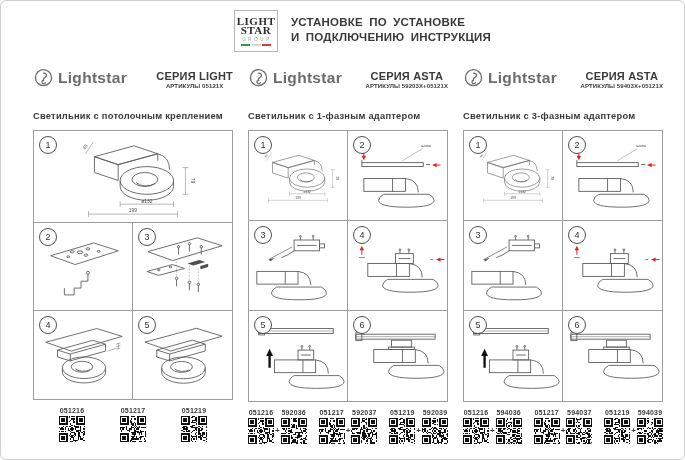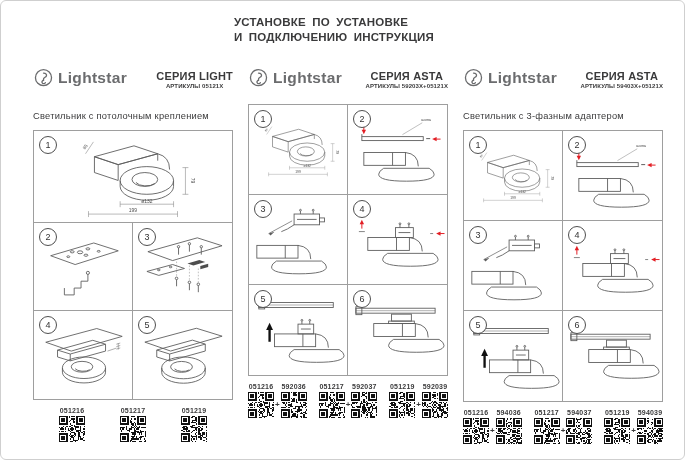--- a/index.html
+++ b/index.html
@@ -19,21 +19,21 @@
 
   
   .column{position:absolute;top:60px;width:200px;}
   .col-0{left:32px}.col-1{left:247px}.col-2{left:462px}
   .brand-row{display:flex;align-items:center;height:34px;}
   .bulb{width:21px;height:21px;flex:0 0 auto;}
   .wordmark{font-size:15.5px;color:#6b6c6e;letter-spacing:.3px;margin-left:4px;font-weight:bold;}
   .series-block{margin-left:auto;text-align:center;padding-top:2px;}
   .series{font-size:11px;font-weight:bold;letter-spacing:.2px;}
   .articles{font-size:6px;font-weight:bold;margin-top:1px;letter-spacing:.1px;}
-  .subtitle{font-size:9.3px;font-weight:normal;letter-spacing:.25px;margin-top:16px;white-space:nowrap;}
+  .subtitle{font-size:9.3px;font-weight:bold;letter-spacing:.25px;margin-top:16px;white-space:nowrap;}
 
   
   .panels{margin-top:9px;width:200px;box-sizing:border-box;display:grid;grid-template-columns:1fr 1fr;
           border:1px solid #9e9e9e;background:#fff;}
   .panels.orbe{grid-template-rows:92px 88px 88px;}
   .panels.asta{grid-template-rows:90px 90px 90px;}
   .panel{position:relative;box-sizing:border-box;overflow:hidden;}
   .panel.br{border-right:1px solid #9e9e9e}
   .panel.bb{border-bottom:1px solid #9e9e9e}
   .panel.span2{grid-column:1/3}
@@ -49,20 +49,30 @@
   .qr-label{font-size:7px;font-weight:bold;letter-spacing:.2px;margin-bottom:2px;}
   .qr-plus{font-size:8px;font-weight:bold;margin:17px 1px 0 1px;}
   svg.qr{width:26px;height:26px;display:block;}
 </style>
 </head>
 <body>
 
 <div class="page">
 
   <div class="header">
+    <div class="lsg-box">
+      <span class="lsg-line">LIGHT</span>
+      <span class="lsg-line">STAR</span>
+      <span class="lsg-group">GROUP</span>
+      <span class="lsg-flag">
+        <span style="background:#2e9e45"></span>
+          <span style="background:#d9d9d9"></span>
+          <span style="background:#d43f3a"></span>
+      </span>
+    </div>
     <div class="header-title">
       <div>УСТАНОВКЕ ПО УСТАНОВКЕ</div>
       <div>И ПОДКЛЮЧЕНИЮ ИНСТРУКЦИЯ</div>
     </div>
   </div>
 
   <div class="column col-0">
     <div class="brand-row">
       <svg class="bulb" viewBox="0 0 24 24">
         <g stroke="#6b6c6e" fill="none" stroke-width="1.5" stroke-linecap="round">
@@ -595,20 +605,21 @@
           <path d="M12,5.8 c2.9,0 4.1,1.9 3.2,3.5 c-0.7,1.2 -2.3,1.4 -2.9,2.6 c-0.3,0.6 -0.3,1.3 -0.3,2"></path>
           <path d="M12.1,14 c-1.9,0.5 -2.5,2.3 -1.2,3.4 c1.1,0.9 2.8,0.4 3.2,-0.7"></path>
         </g>
       </svg>
       <span class="wordmark">Lightstar</span>
       <span class="series-block">
         <div class="series">СЕРИЯ ASTA</div>
         <div class="articles">АРТИКУЛЫ 59203X+05121X</div>
       </span>
     </div>
+    <div class="subtitle">Светильник с 1-фазным адаптером</div>
     <div class="panels asta">
         <div class="panel br bb">
           <span class="badge">1</span>
           <svg class="draw" viewBox="0 0 150 92" preserveAspectRatio="xMidYMid meet">
 <g stroke="#5d5d5d" fill="none" stroke-width="0.9">
  <path d="M36,26 L76,15 L100,23 L60,34 Z"></path>
  <path d="M36,26 L36,42 L60,50 L60,34 Z"></path>
  <path d="M60,34 L100,23 L100,30"></path>
  <path d="M100,23 q12,3 12,16"></path>
  <ellipse cx="89" cy="50" rx="27" ry="14"></ellipse>

